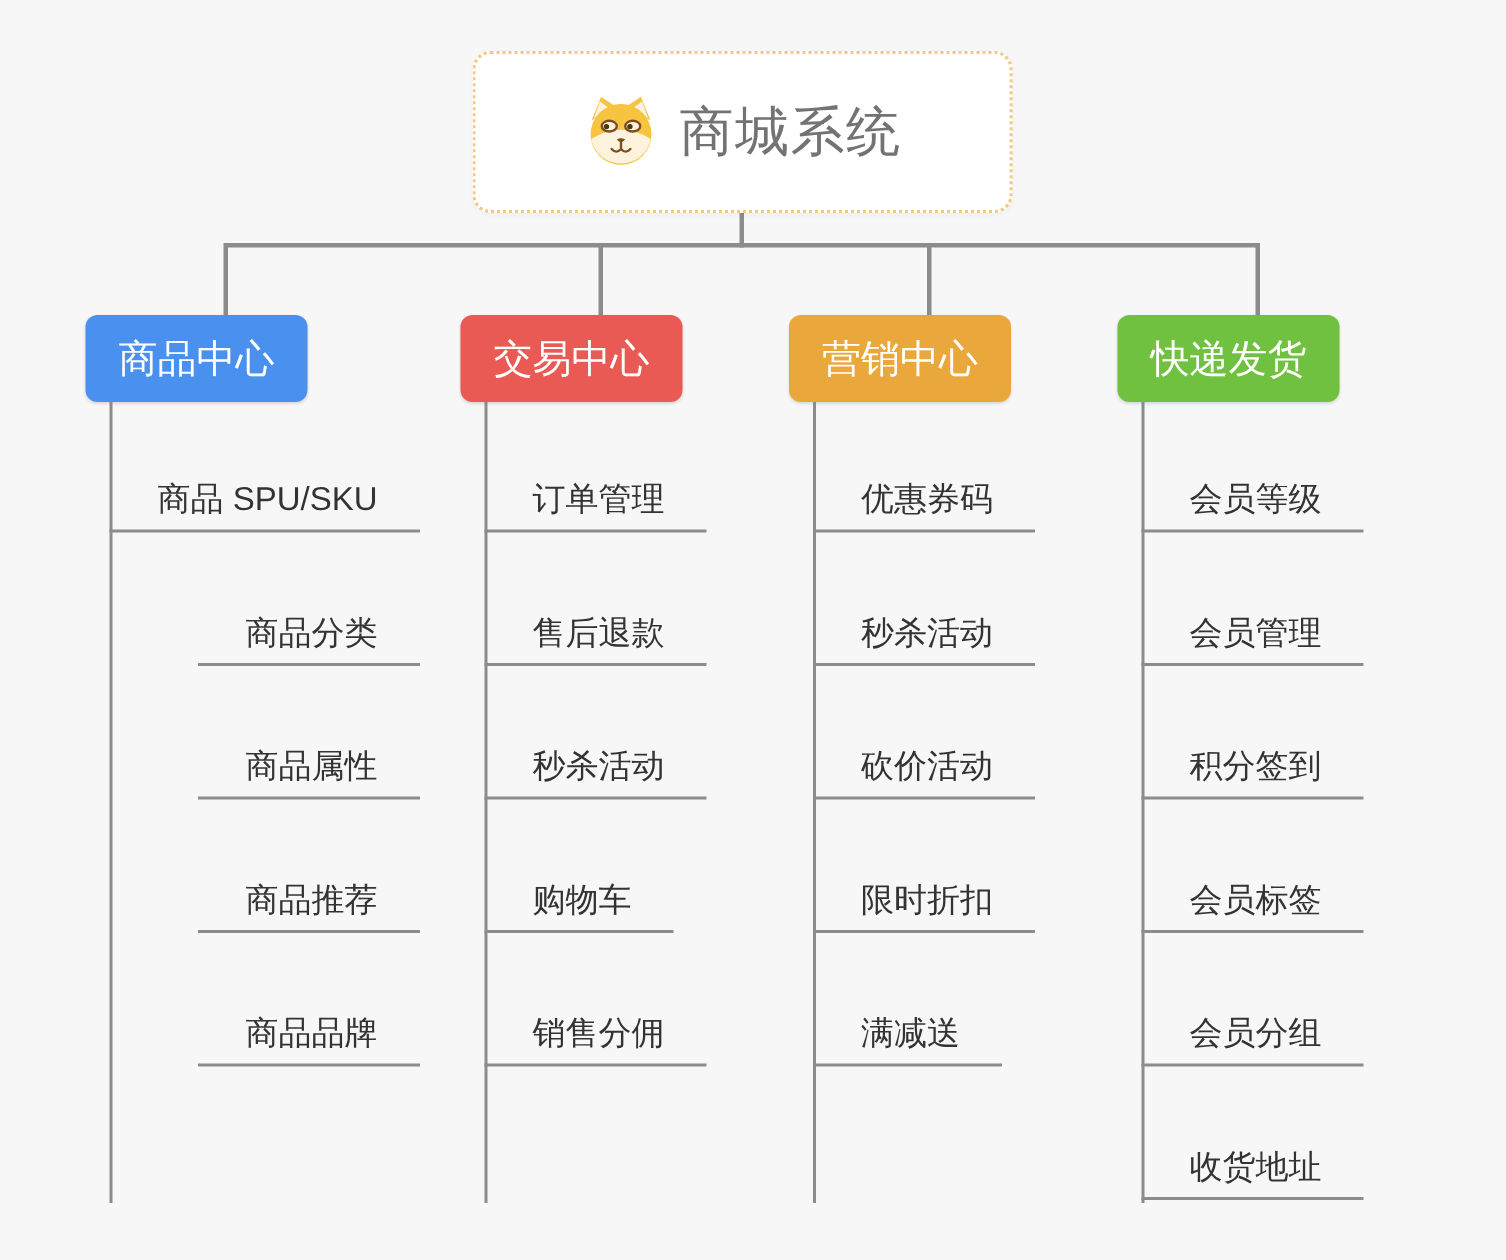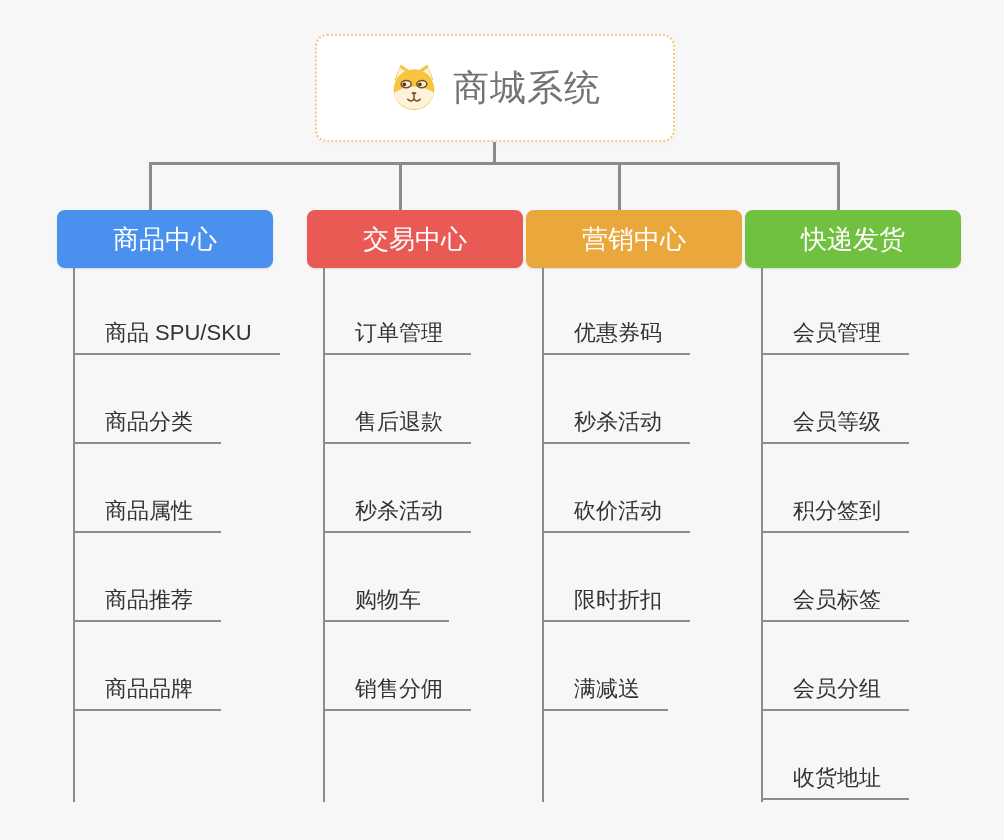--- a/index.html
+++ b/index.html
@@ -32,40 +32,40 @@
     box-sizing:border-box;
     display:flex;align-items:center;justify-content:center;gap:14px;
     box-shadow:0 1px 3px rgba(0,0,0,0.04);
   }
   .root-title{
     font-size:36px;font-weight:500;color:#737373;letter-spacing:1px;
   }
   .dog-icon{width:50px;height:50px;display:inline-block;}
   
   .branch-node{
-    position:absolute;top:210px;width:216px;height:58px;
+    position:absolute;top:210px;width:148px;height:58px;
     border-radius:8px;
     display:flex;align-items:center;justify-content:center;
     color:#ffffff;font-size:26px;
     box-shadow:0 1px 2px rgba(0,0,0,0.12);
   }
   .bn-0{left:57px;}
   .bn-1{left:307px;}
   .bn-2{left:526px;}
   .bn-3{left:745px;}
   .vl-0{left:73px;}
   .vl-1{left:323px;}
   .vl-2{left:542px;}
   .vl-3{left:761px;}
   
   .children{
     position:absolute;top:266px;
     display:flex;flex-direction:column;align-items:flex-start;
   }
-  .ch-0{left:73px;}
+  .ch-0{left:73px;align-items:flex-end;}
   .ch-1{left:323px;}
   .ch-2{left:542px;}
   .ch-3{left:761px;}
   .child{
     box-sizing:border-box;
     height:89px;
     display:flex;align-items:flex-end;
     padding:0 28px 5px 32px;
     border-bottom:2px solid #8c8c8c;
     white-space:nowrap;
@@ -141,21 +141,21 @@
 
   <div class="children ch-2">
     <div class="child">优惠券码</div>
     <div class="child">秒杀活动</div>
     <div class="child">砍价活动</div>
     <div class="child">限时折扣</div>
     <div class="child">满减送</div>
   </div>
 
   <div class="children ch-3">
+    <div class="child">会员等级</div>
     <div class="child">会员管理</div>
-    <div class="child">会员等级</div>
     <div class="child">积分签到</div>
     <div class="child">会员标签</div>
     <div class="child">会员分组</div>
     <div class="child">收货地址</div>
   </div>
 
 </div>
 
 </body></html>

